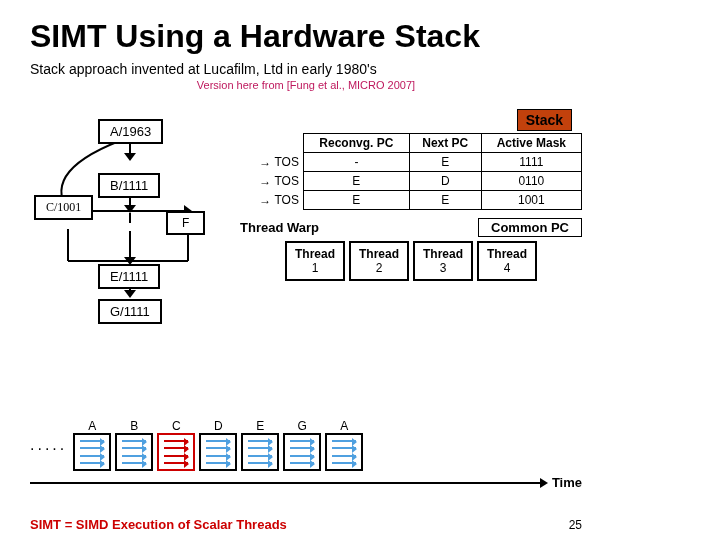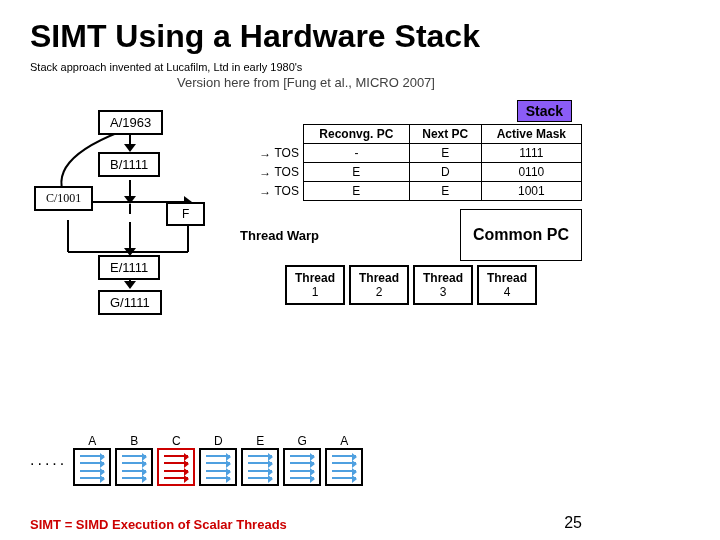--- a/index.html
+++ b/index.html
@@ -20,29 +20,29 @@
     }
 
     .title {
       font-size: 32px;
       font-weight: bold;
       color: #000;
       margin-bottom: 6px;
     }
 
     .subtitle {
-      font-size: 11px;
+      font-size: 14px;
       color: #000;
       margin-bottom: 2px;
     }
 
     .version {
-      font-size: 13px;
-      color: #404040;
-      margin-bottom: 10px;
+      font-size: 11px;
+      color: #be185d;
+      margin-bottom: 18px;
       text-align: center;
     }
 
     .main-content {
       display: flex;
       gap: 10px;
       align-items: flex-start;
     }
 
     .flow-node {
@@ -62,21 +62,21 @@
     .stack-table-wrap {
       margin-bottom: 8px;
     }
 
     .stack-title {
       text-align: left;
       font-size: 14px;
       font-weight: bold;
       border: 1px solid #000;
       padding: 2px 8px;
-      background: #8b5cf6;
+      background: #c2410c;
       display: inline-block;
       margin-left: 60px;
       margin-bottom: 0;
     }
 
     .stack-table {
       border-collapse: collapse;
       font-size: 12px;
       margin-left: 0;
       width: 100%;
@@ -109,22 +109,22 @@
       margin-bottom: 4px;
     }
 
     .warp-label {
       font-size: 13px;
       font-weight: bold;
     }
 
     .common-pc-box {
       border: 1px solid #000;
-      padding: 16px 12px;
-      font-size: 16px;
+      padding: 1px 12px;
+      font-size: 13px;
       font-weight: bold;
     }
 
     .thread-boxes {
       display: flex;
       gap: 4px;
       justify-content: center;
     }
 
     .thread-box {
@@ -200,21 +200,21 @@
       left: 30px;
       font-size: 13px;
       color: #cc0000;
       font-weight: bold;
     }
 
     .page-num {
       position: absolute;
       bottom: 8px;
       right: 30px;
-      font-size: 16px;
+      font-size: 12px;
       text-align: right;
     }
 
     
     .flow-svg {
       position: absolute;
       top: 0; left: 0;
       pointer-events: none;
     }
 
@@ -269,21 +269,21 @@
         <polygon points="94,181 106,181 100,189" fill="#000"></polygon>
 
         <path d="M38,102 Q10,60 100,28" stroke="#000" stroke-width="2" fill="none"></path>
         <polygon points="96,24 108,26 102,34" fill="#000"></polygon>
       </svg>
 
       <div style="position:absolute; top:10px; left:68px;">
         <div class="flow-node">A/1963</div>
       </div>
 
-      <div style="position:absolute; top:52px; left:68px;border-radius:11px;">
+      <div style="position:absolute; top:64px; left:68px;border-radius:11px;">
         <div class="flow-node">B/1111</div>
       </div>
 
       <div style="position:absolute; top:86px; left:4px;font-family:Liberation Serif, serif;">
         <div class="flow-node" style="font-size:12px;">C/1001</div>
       </div>
 
 
       <div style="position:absolute; top:102px; left:136px;">
         <div class="flow-node" style="font-size:12px; padding: 3px 14px;">F</div>
@@ -443,18 +443,23 @@
           <div style="width:38px;height:38px;border:2px solid #000;display:flex;flex-direction:column;justify-content:space-around;align-items:center;padding:2px;">
             <div class="arrow-line"></div>
             <div class="arrow-line"></div>
             <div class="arrow-line"></div>
             <div class="arrow-line"></div>
           </div>
         </div>
       </div>
     </div>
 
+    <div class="time-arrow">
+      <div class="time-line"></div>
+      <div class="time-arrowhead"></div>
+      <span class="time-label">Time</span>
+    </div>
   </div>
 
   <div class="bottom-text">SIMT = SIMD Execution of Scalar Threads</div>
 
   <div class="page-num">25</div>
 </div>
 
 </body></html>

